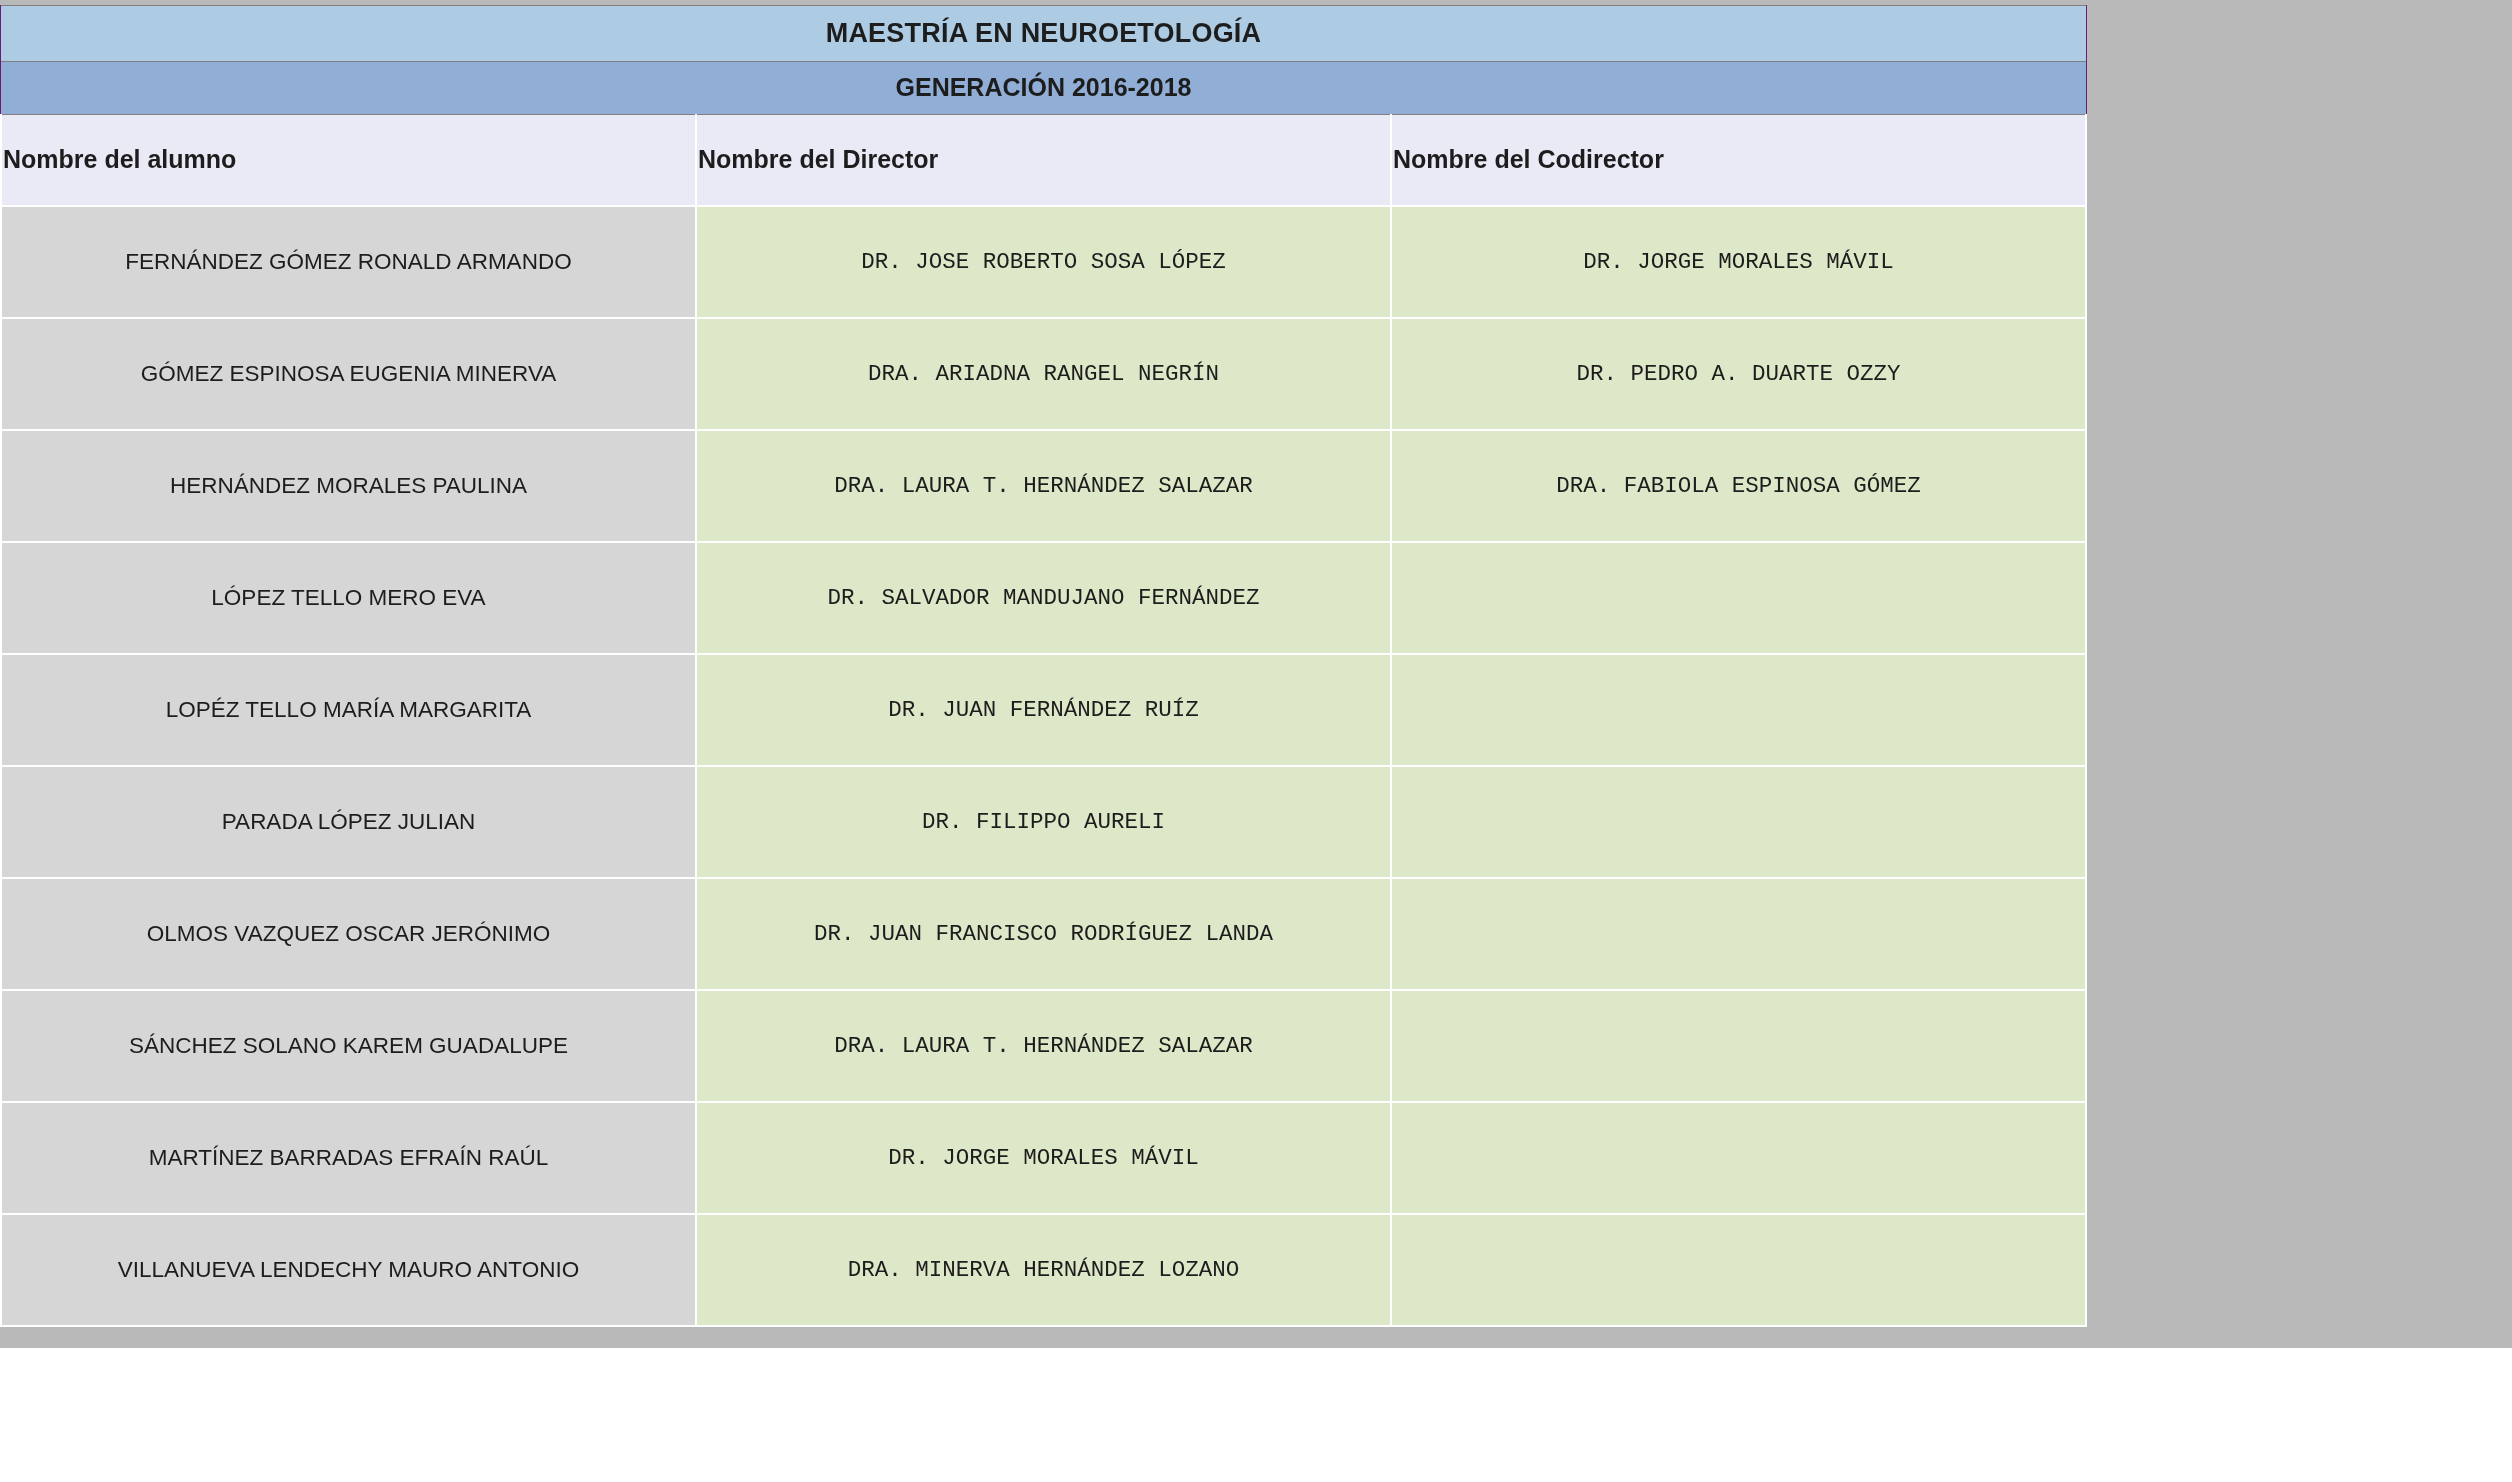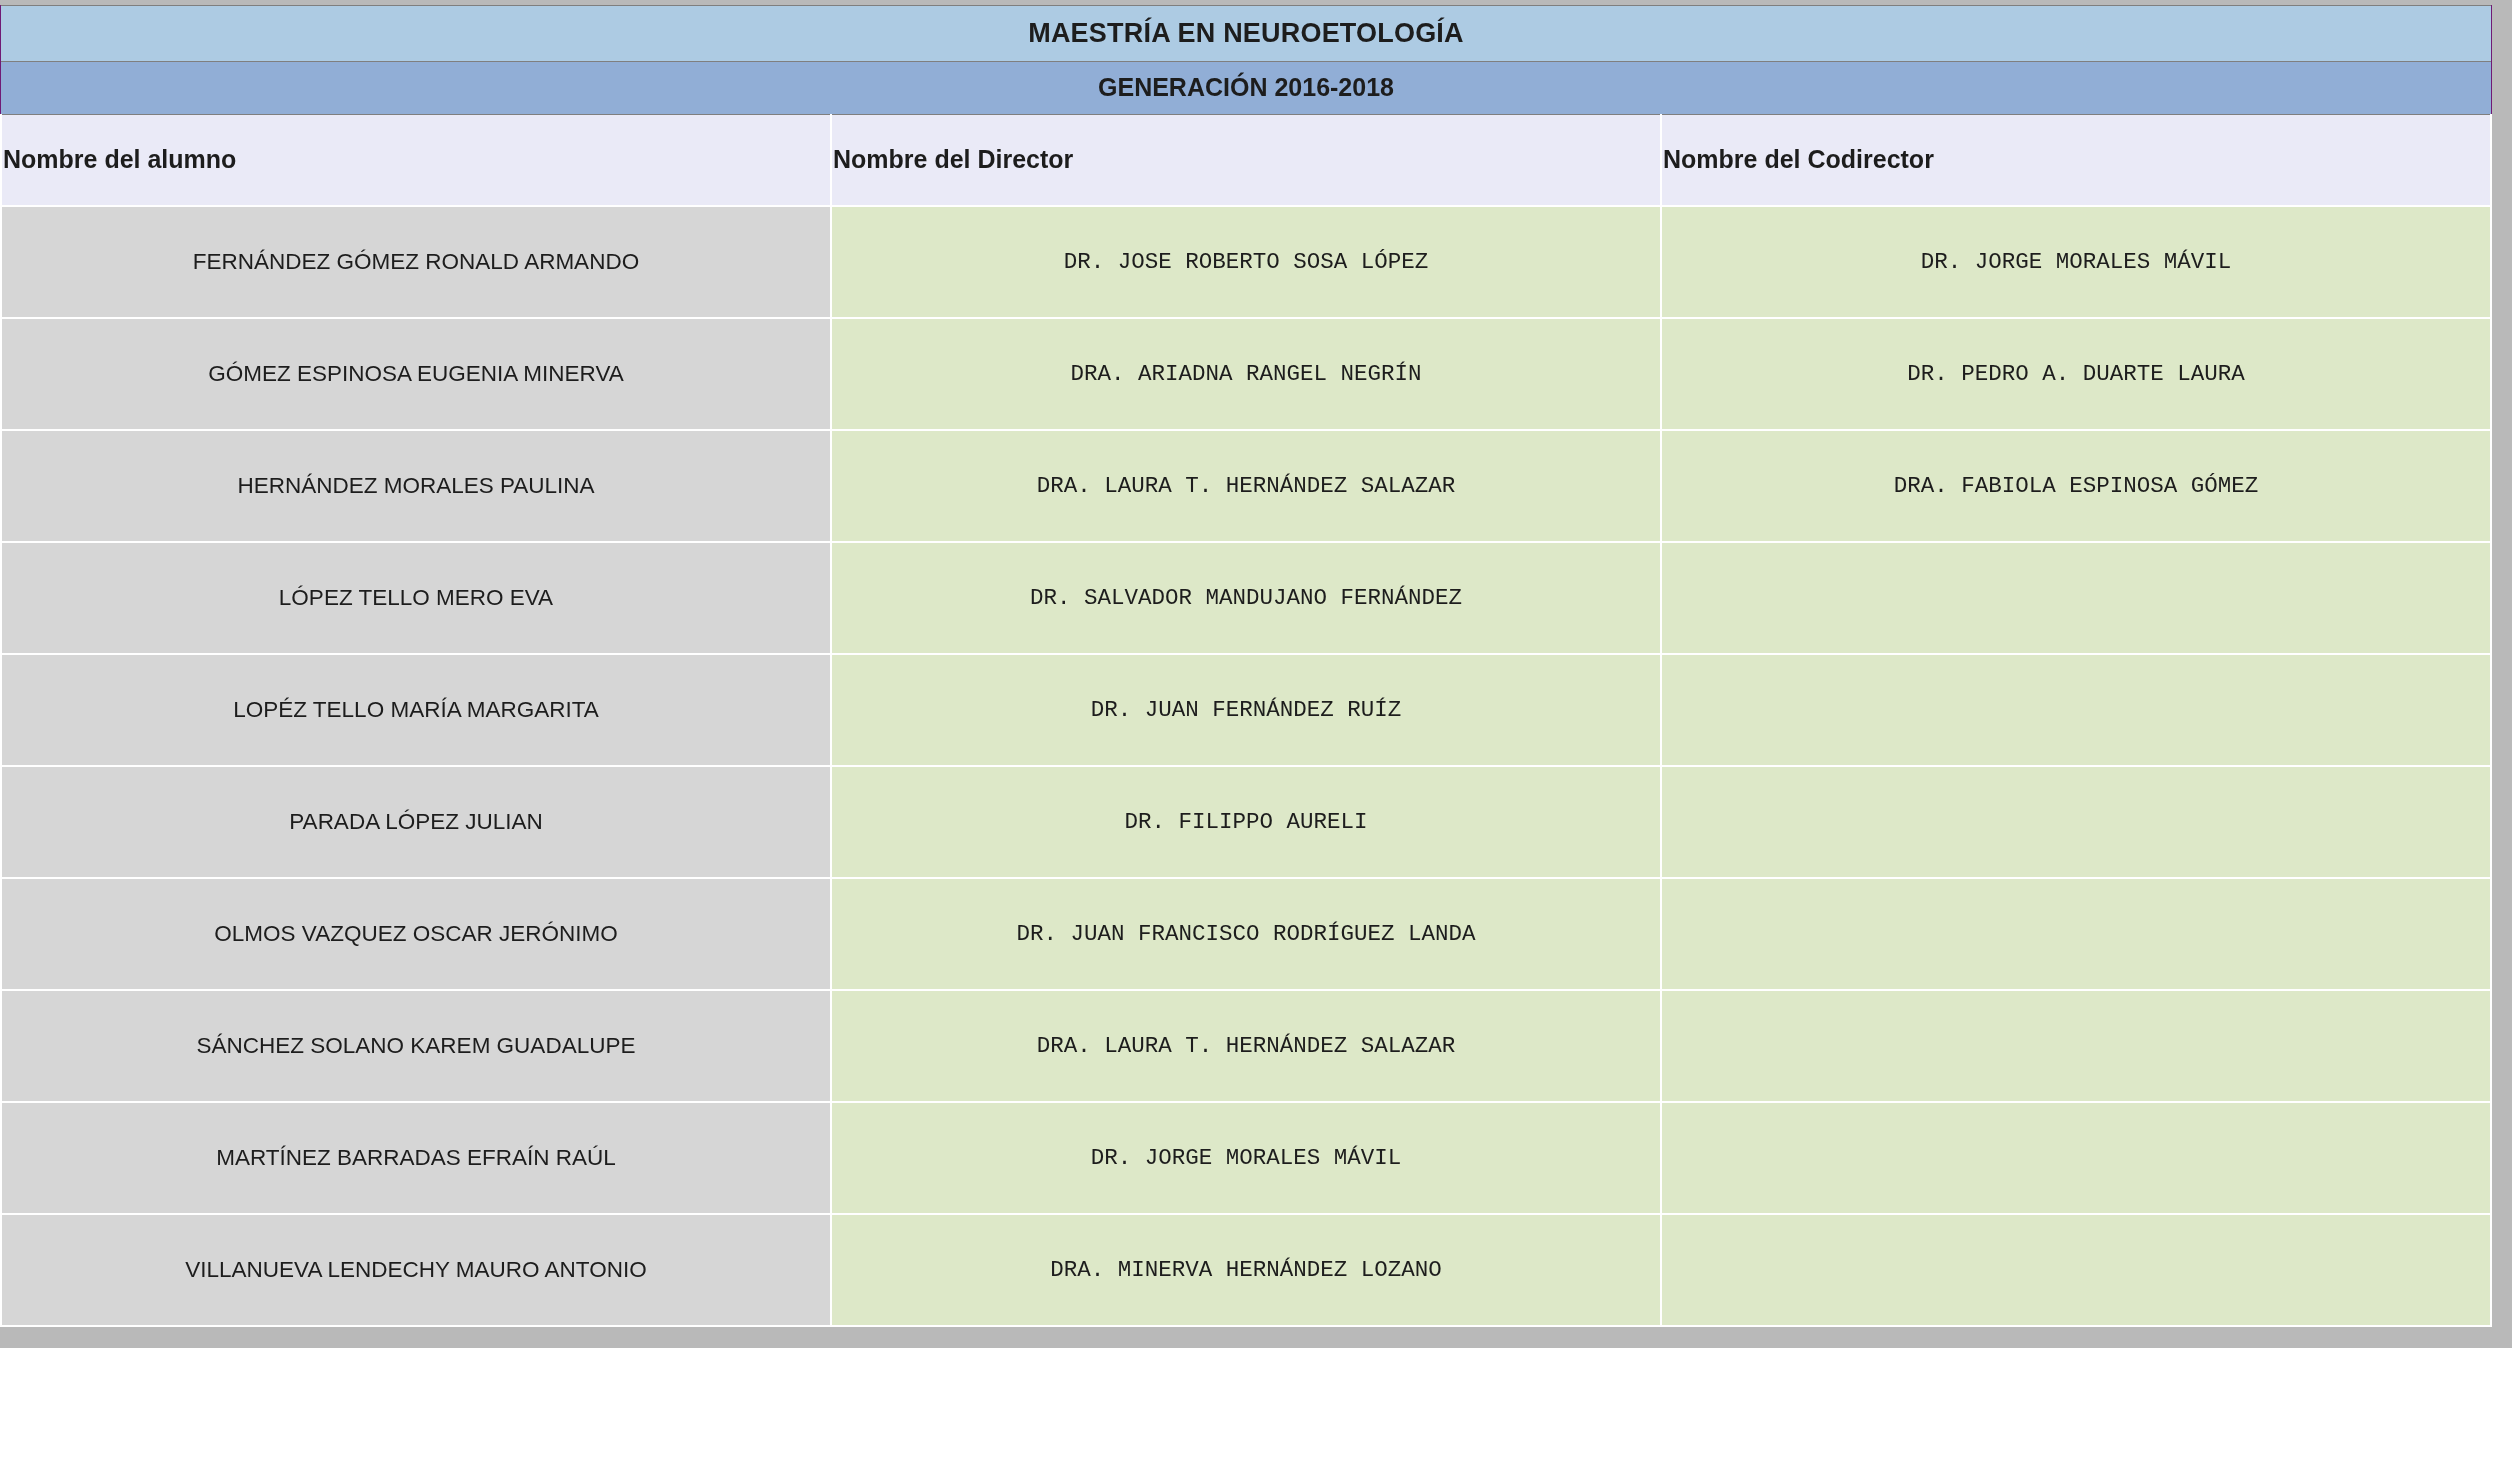--- a/index.html
+++ b/index.html
@@ -12,21 +12,21 @@
     width: 2512px;
   }
   .sheet {
     width: 2512px;
     box-sizing: border-box;
     background: #b9b9b9;
     padding: 4.8px 0 0 0;
   }
   table.grid {
     border-collapse: collapse;
-    width: 2492px;
+    width: 2087px;
     table-layout: fixed;
     background: #701a75;
   }
   .title-row td {
     background: #adcbe3;
     text-align: center;
     font-weight: bold;
     font-size: 27px;
     color: #1d1d1d;
     letter-spacing: 0.2px;
@@ -102,21 +102,21 @@
       </tr>
 
       <tr class="data-row">
         <td class="c0 student">FERNÁNDEZ GÓMEZ RONALD ARMANDO</td>
         <td class="c1 director">DR. JOSE ROBERTO SOSA LÓPEZ</td>
         <td class="c2 codirector">DR. JORGE MORALES MÁVIL</td>
       </tr>
       <tr class="data-row">
         <td class="c0 student">GÓMEZ ESPINOSA EUGENIA MINERVA</td>
         <td class="c1 director">DRA. ARIADNA RANGEL NEGRÍN</td>
-        <td class="c2 codirector">DR. PEDRO A. DUARTE LAURA</td>
+        <td class="c2 codirector">DR. PEDRO A. DUARTE OZZY</td>
       </tr>
       <tr class="data-row">
         <td class="c0 student">HERNÁNDEZ MORALES PAULINA</td>
         <td class="c1 director">DRA. LAURA T. HERNÁNDEZ SALAZAR</td>
         <td class="c2 codirector">DRA. FABIOLA ESPINOSA GÓMEZ</td>
       </tr>
       <tr class="data-row">
         <td class="c0 student">LÓPEZ TELLO MERO EVA</td>
         <td class="c1 director">DR. SALVADOR MANDUJANO FERNÁNDEZ</td>
         <td class="c2 codirector"></td>

